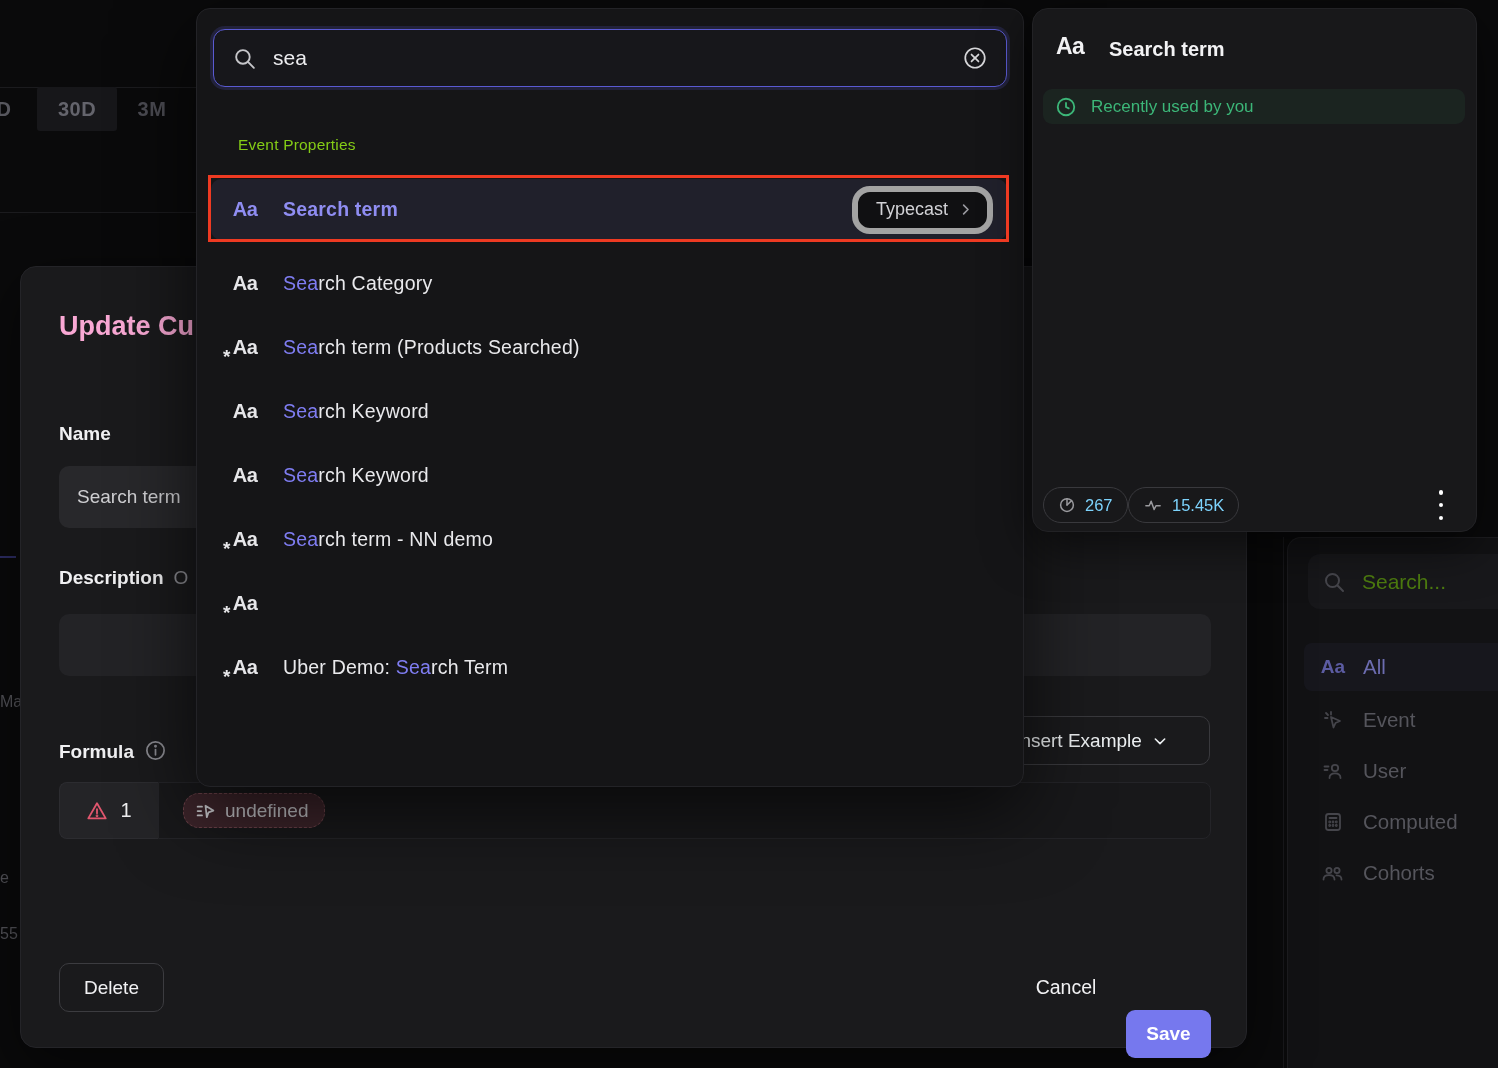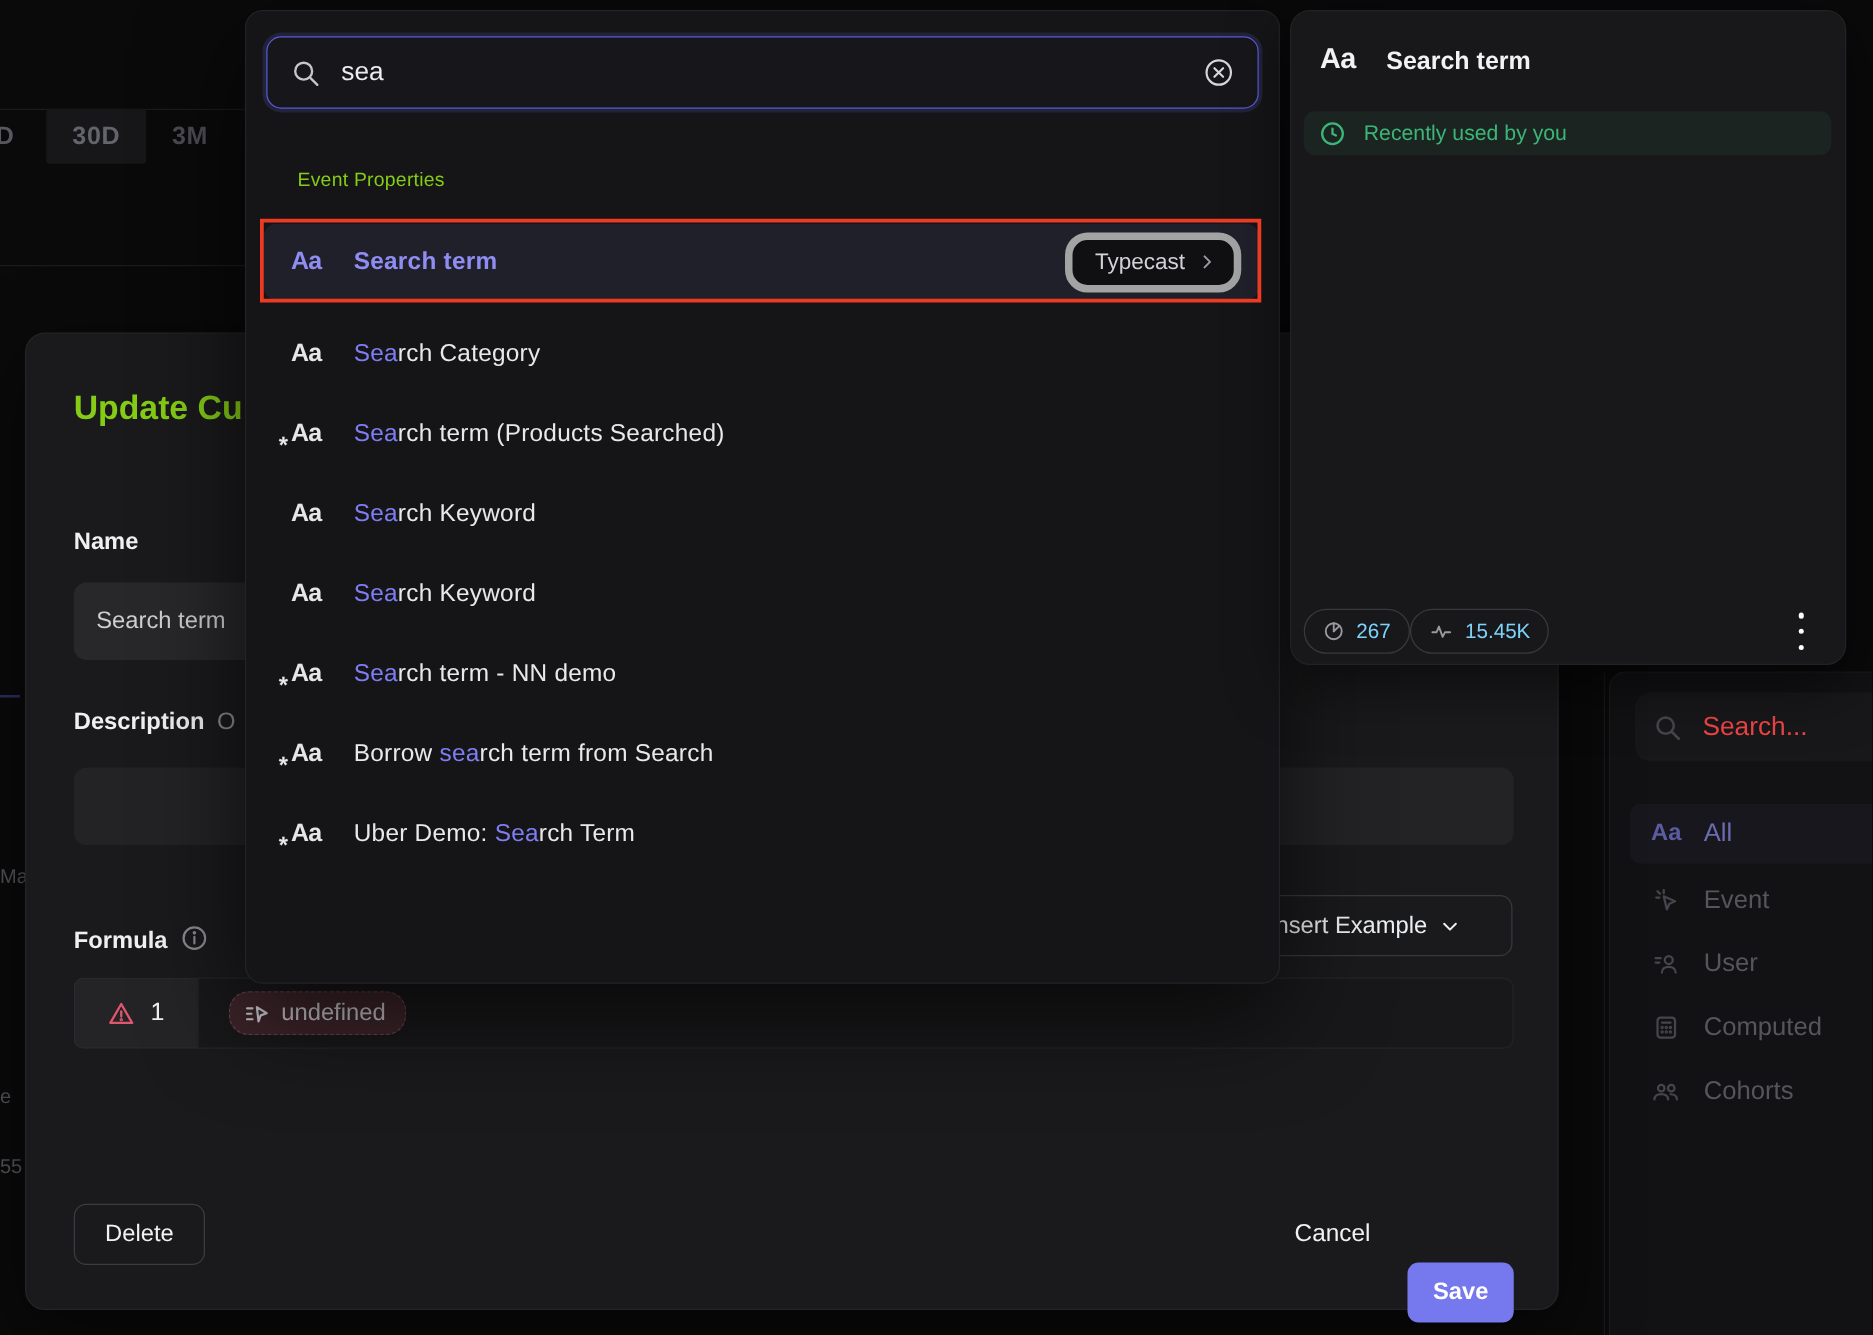--- a/index.html
+++ b/index.html
@@ -13,32 +13,32 @@
   .frag{position:absolute;color:#55555b;font-size:16px;}
   .purple-frag{position:absolute;width:16px;height:2px;background:#5b5bd6;opacity:.45;}
 
   
   .filter-popover{position:absolute;left:1287px;top:537px;width:220px;height:531px;
                   background:#121214;border-top-left-radius:14px;border-left:1px solid #1d1d20;
                   border-top:1px solid #1d1d20;z-index:1;}
   .vline-right{position:absolute;left:1283px;top:537px;width:1px;height:531px;background:#18181b;z-index:1;}
   .filter-search{position:absolute;left:20px;top:16px;width:210px;height:55px;border-radius:12px;
                  background:#18181b;display:flex;align-items:center;padding-left:14px;box-sizing:border-box;}
-  .filter-search .ph{color:#ef4444;font-size:21px;margin-left:16px;}
+  .filter-search .ph{color:#4d7c0f;font-size:21px;margin-left:16px;}
   .filter-item{position:absolute;left:16px;width:204px;height:48px;display:flex;align-items:center;
                padding-left:14px;box-sizing:border-box;border-radius:8px;font-size:20.5px;color:#55555c;}
   .filter-item .f-icon{width:30px;display:flex;justify-content:center;color:#45454b;margin-right:15px;flex:0 0 auto;}
   .filter-item.selected{background:rgba(120,120,220,0.05);color:#6c6cb0;}
   .filter-item.selected .f-icon{color:#5c5ca2;font-weight:700;font-size:19px;}
 
   
   .modal{position:absolute;left:20px;top:266px;width:1227px;height:782px;background:#1a1a1c;
          border:1px solid #242428;border-radius:16px;box-sizing:border-box;z-index:2;
          box-shadow:0 18px 60px rgba(0,0,0,.55);}
-  .modal-title{position:absolute;left:38px;top:44px;font-size:27px;font-weight:700;color:#84cc16;}
+  .modal-title{position:absolute;left:38px;top:44px;font-size:27px;font-weight:700;color:#f9a8d4;}
   .field-label{position:absolute;font-size:19px;font-weight:700;color:#f0f0f2;}
   .optional{font-weight:400;color:#8a8a90;margin-left:10px;}
   .name-input{position:absolute;left:38px;top:199px;width:560px;height:62px;background:#28282b;
               border:none;border-radius:10px;color:#cfcfd2;font-size:19px;padding:0 18px;
               box-sizing:border-box;font-family:"Liberation Sans",sans-serif;outline:none;}
   .desc-input{position:absolute;left:38px;top:347px;width:1152px;height:62px;background:#232326;
               border:none;border-radius:10px;resize:none;box-sizing:border-box;outline:none;}
   .insert-btn{position:absolute;left:952px;top:449px;width:237px;height:49px;border:1px solid #39393d;
               border-radius:10px;background:transparent;color:#eceff1;font-size:19px;display:flex;
               align-items:center;justify-content:center;gap:10px;box-sizing:border-box;cursor:pointer;}
@@ -314,21 +314,20 @@
             <span class="aa-glyph">Aa</span>
             <span class="custom-star">*</span>
           </span>
           <span class="row-label"><span></span><span class="match">Sea</span><span>rch term - NN demo</span></span>
         </div>
         <div class="result-row" style="top: 562px;">
           <span class="aa-wrap">
             <span class="aa-glyph">Aa</span>
             <span class="custom-star">*</span>
           </span>
-          <span class="row-label"><span>Borrow </span><span class="match">sea</span><span>rch term from Search</span></span>
         </div>
         <div class="result-row" style="top: 626px;">
           <span class="aa-wrap">
             <span class="aa-glyph">Aa</span>
             <span class="custom-star">*</span>
           </span>
           <span class="row-label"><span>Uber Demo: </span><span class="match">Sea</span><span>rch Term</span></span>
         </div>
       </div>
   </div>

